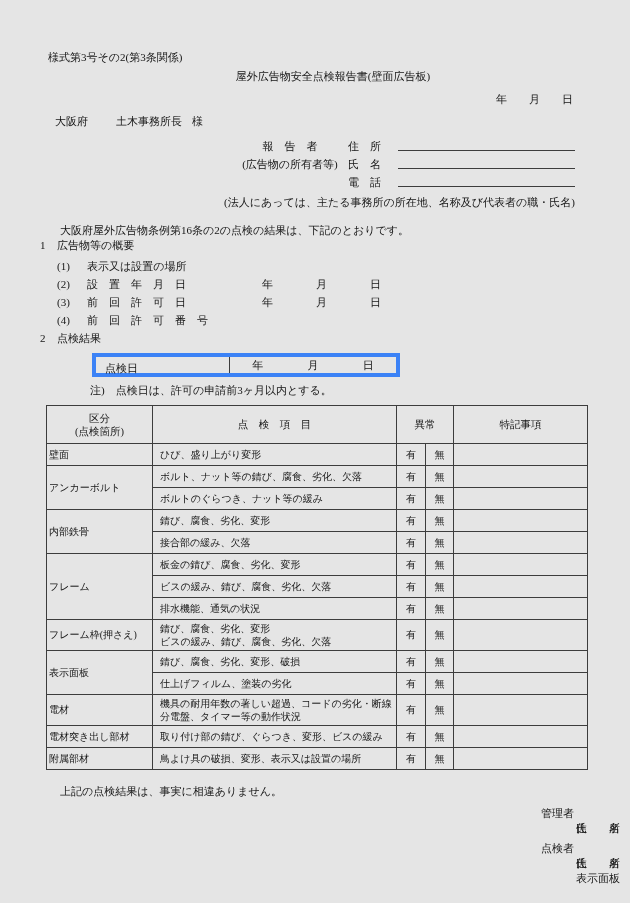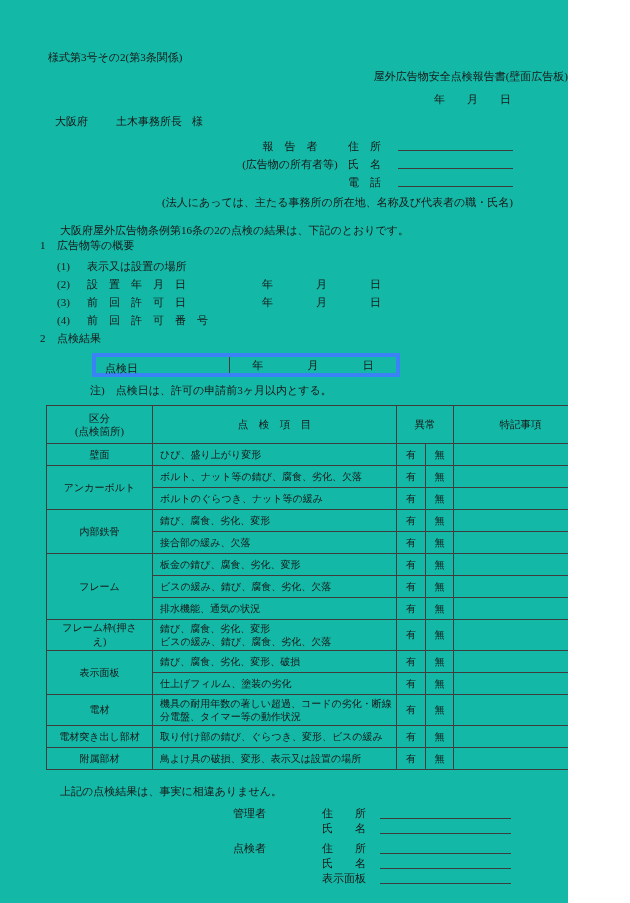--- a/index.html
+++ b/index.html
@@ -2,24 +2,24 @@
 <html><head>
 <meta charset="utf-8">
 <style>
   * { margin:0; padding:0; box-sizing:border-box; }
   html,body { background:#fff; }
   body {
     width:630px; height:903px;
     font-family:"Liberation Serif","DejaVu Serif",serif;
     font-size:11px; color:#161616;
   }
-  .page { position:relative; width:568px; height:903px; background:#14b8a6; overflow:hidden; padding-top:50px; }
+  .page { position:relative; width:630px; height:903px; background:#e5e5e5; overflow:hidden; padding-top:50px; }
 
   .form-number { margin-left:48px; }
-  .doc-title   { text-align:right; margin-top:4px;padding-left:36px; }
+  .doc-title   { text-align:center; margin-top:4px;padding-left:36px; }
   .date-line   { text-align:right; margin:8px 57px 0 0; }
 
   .addressee { margin:7px 0 0 55px; }
   .addressee .office    { margin-left:28px; }
   .addressee .honorific { margin-left:10px; }
 
   .reporter-block { margin-top:8px; }
   .rep-row   { display:flex; align-items:center; height:18px; margin-left:240px; }
   .rep-label { width:100px; text-align:center; }
   .rep-field { width:44px; margin-left:8px; }
@@ -43,29 +43,29 @@
   .db-label { width:134px; border-right:1px solid #3d3d3d; padding-left:9px; line-height:22px; }
   .db-units { flex:1; display:flex; align-items:center; }
   .db-unit  { flex:1; text-align:center; }
 
   .note { margin:6px 0 0 90px; }
 
   .insp-table { border-collapse:collapse; table-layout:fixed; width:541px; margin:7px 0 0 46px; font-size:10px; }
   .insp-table th, .insp-table td { border:1px solid #3d3d3d; font-weight:normal; }
   .insp-table thead th { height:38px; text-align:center; vertical-align:middle; font-size:10.5px; }
   .insp-table td { height:22px; vertical-align:middle; }
-  td.cat  { text-align:center; padding:0 11px; }
+  td.cat  { padding:0 2px; }
   td.item { padding:2px 0 2px 7px; line-height:13px; }
   td.yn   { text-align:center; }
   th.cat-h div { line-height:13px; }
 
   .declaration { margin:14px 0 0 60px; }
   .signers     { margin-top:7px; }
   .sign-block  { margin-bottom:5px; }
-  .sign-row    { display:flex; align-items:flex-end; height:15px; margin-left:233px; }
+  .sign-row    { display:flex; align-items:flex-end; height:15px; margin-left:233px;flex-direction:column; }
   .sign-role   { width:89px; }
   .sign-field  { width:54px; }
   .sign-line   { flex:1; margin:0 57px 2px 4px; border-bottom:1px solid #3d3d3d; height:11px; }
 </style>
 </head>
 <body>
 
 <div class="page">
 
   <div class="form-number">様式第3号その2(第3条関係)</div>

